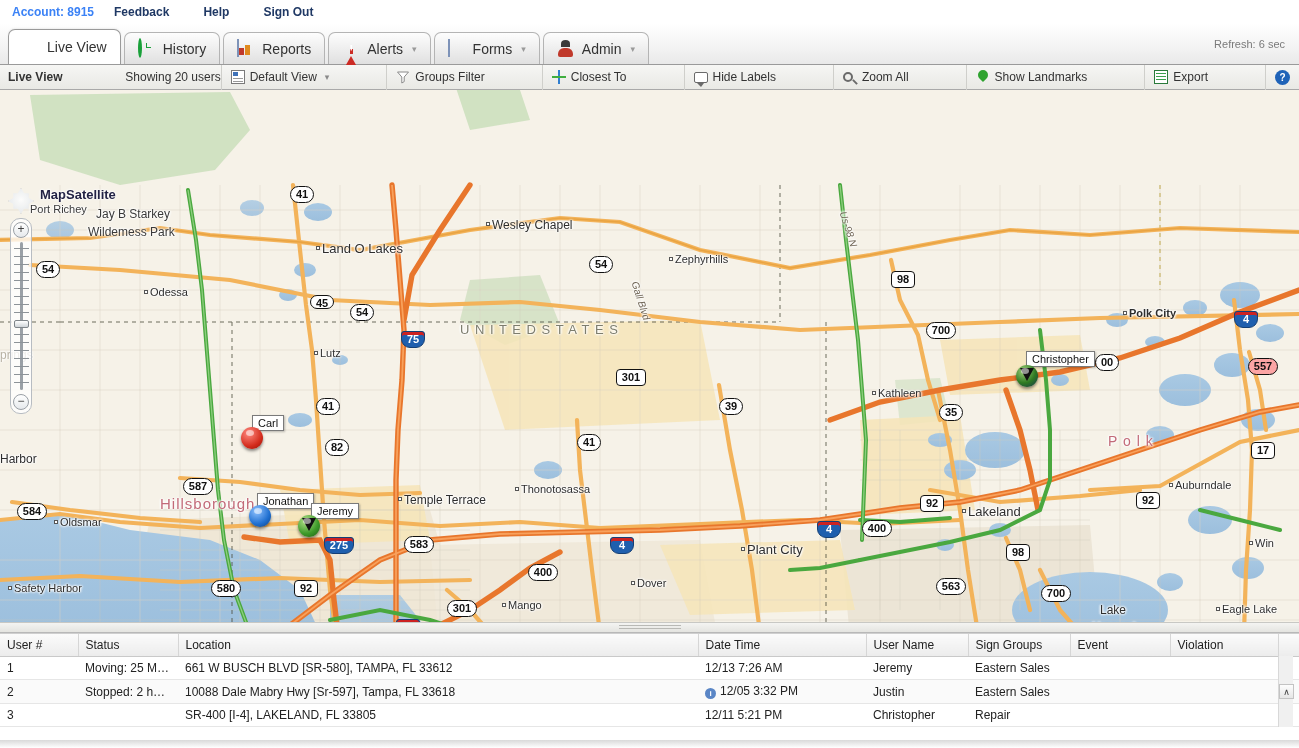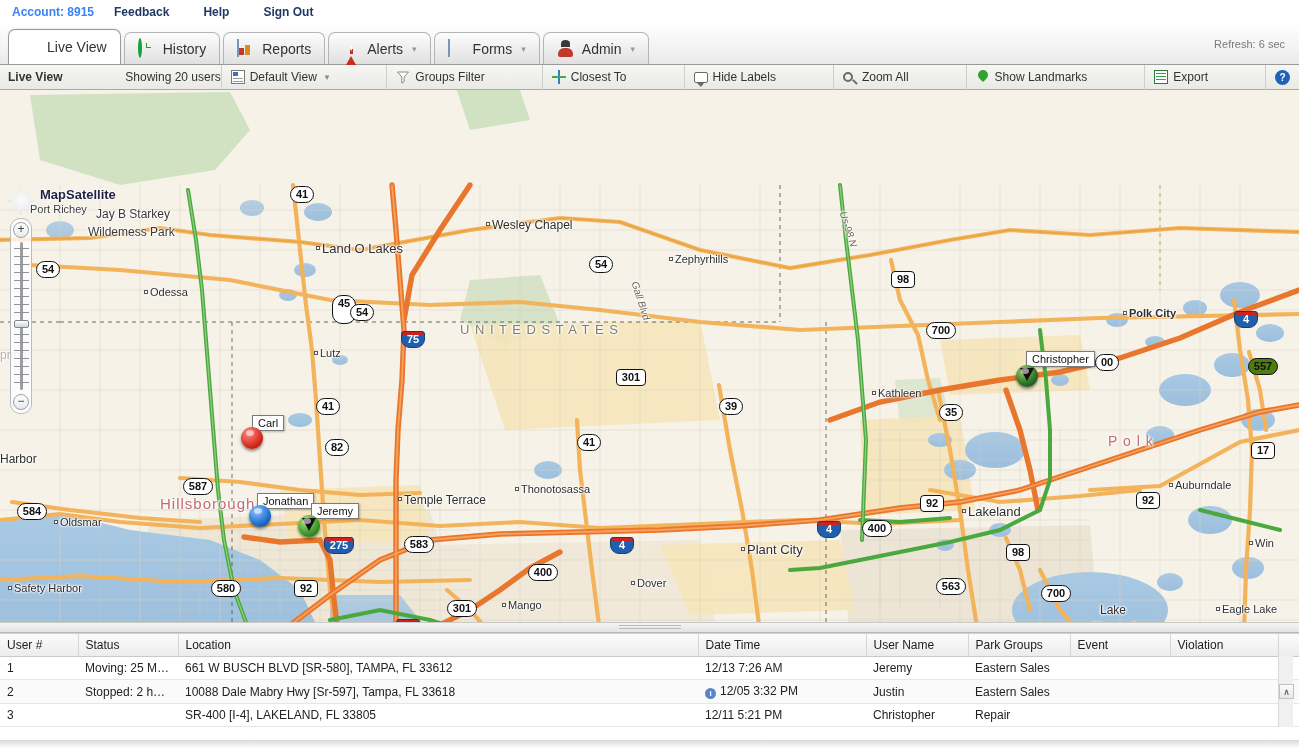--- a/index.html
+++ b/index.html
@@ -624,27 +624,27 @@
         <div style="position: absolute; left: 1108px; top: 343px; font-size: 14px; color: rgb(194, 106, 120); white-space: nowrap; text-shadow: rgb(255, 255, 255) 0px 0px 3px, rgb(255, 255, 255) 0px 0px 3px, rgb(255, 255, 255) 1px 0px 2px, rgb(255, 255, 255) -1px 0px 2px; letter-spacing: 1px;">P o l k</div>
         <div style="position: absolute; left: 640px; top: 190px; font-size: 10px; color: rgb(109, 98, 82); white-space: nowrap; text-shadow: rgb(255, 255, 255) 0px 0px 3px, rgb(255, 255, 255) 0px 0px 3px, rgb(255, 255, 255) 1px 0px 2px, rgb(255, 255, 255) -1px 0px 2px; transform: rotate(72deg); transform-origin: left top; font-style: italic;">Gall Blvd</div>
         <div style="position: absolute; left: 848px; top: 120px; font-size: 10px; color: rgb(109, 98, 82); white-space: nowrap; text-shadow: rgb(255, 255, 255) 0px 0px 3px, rgb(255, 255, 255) 0px 0px 3px, rgb(255, 255, 255) 1px 0px 2px, rgb(255, 255, 255) -1px 0px 2px; transform: rotate(72deg); transform-origin: left top; font-style: italic;">Us-98 N</div>
       </div>
 
     <div id="map-shields" style="position:absolute;inset:0;pointer-events:none;">
         <div style="position: absolute; left: 290px; top: 96px; width: 24px; height: 17px; border: 1.6px solid rgb(17, 17, 17); border-radius: 10px; background: rgb(255, 255, 255); color: rgb(17, 17, 17); font-size: 11px; font-weight: bold; line-height: 14px; text-align: center;">41</div>
         <div style="position: absolute; left: 589px; top: 166px; width: 24px; height: 17px; border: 1.6px solid rgb(17, 17, 17); border-radius: 10px; background: rgb(255, 255, 255); color: rgb(17, 17, 17); font-size: 11px; font-weight: bold; line-height: 14px; text-align: center;">54</div>
         <div style="position: absolute; left: 891px; top: 181px; width: 24px; height: 17px; border: 1.6px solid rgb(17, 17, 17); border-radius: 4px; background: rgb(255, 255, 255); color: rgb(17, 17, 17); font-size: 11px; font-weight: bold; line-height: 14px; text-align: center;">98</div>
         <div style="position: absolute; left: 36px; top: 171px; width: 24px; height: 17px; border: 1.6px solid rgb(17, 17, 17); border-radius: 10px; background: rgb(255, 255, 255); color: rgb(17, 17, 17); font-size: 11px; font-weight: bold; line-height: 14px; text-align: center;">54</div>
-        <div style="position: absolute; left: 310px; top: 205px; width: 24px; height: 29px; border: 1.6px solid rgb(17, 17, 17); border-radius: 10px; background: rgb(255, 255, 255); color: rgb(17, 17, 17); font-size: 11px; font-weight: bold; line-height: 14px; text-align: center; margin-left: 22px;">45</div>
+        <div style="position: absolute; left: 310px; top: 205px; width: 24px; height: 14px; border: 1.6px solid rgb(17, 17, 17); border-radius: 10px; background: rgb(255, 255, 255); color: rgb(17, 17, 17); font-size: 11px; font-weight: bold; line-height: 14px; text-align: center;">45</div>
         <div style="position: absolute; left: 350px; top: 214px; width: 24px; height: 17px; border: 1.6px solid rgb(17, 17, 17); border-radius: 10px; background: rgb(255, 255, 255); color: rgb(17, 17, 17); font-size: 11px; font-weight: bold; line-height: 14px; text-align: center;">54</div>
         <div style="position: absolute; left: 926px; top: 232px; width: 30px; height: 17px; border: 1.6px solid rgb(17, 17, 17); border-radius: 10px; background: rgb(255, 255, 255); color: rgb(17, 17, 17); font-size: 11px; font-weight: bold; line-height: 14px; text-align: center;">700</div>
         <div style="position: absolute; left: 1234px; top: 221px; width: 24px; height: 17px; border: 1.6px solid rgb(20, 63, 117); border-radius: 3px 3px 9px 9px; background: rgb(31, 95, 174); color: rgb(255, 255, 255); font-size: 11px; font-weight: bold; line-height: 14px; text-align: center; box-shadow: rgb(204, 34, 34) 0px 3px 0px inset;">4</div>
         <div style="position: absolute; left: 401px; top: 241px; width: 24px; height: 17px; border: 1.6px solid rgb(20, 63, 117); border-radius: 3px 3px 9px 9px; background: rgb(31, 95, 174); color: rgb(255, 255, 255); font-size: 11px; font-weight: bold; line-height: 14px; text-align: center; box-shadow: rgb(204, 34, 34) 0px 3px 0px inset;">75</div>
         <div style="position: absolute; left: 616px; top: 279px; width: 30px; height: 17px; border: 1.6px solid rgb(17, 17, 17); border-radius: 4px; background: rgb(255, 255, 255); color: rgb(17, 17, 17); font-size: 11px; font-weight: bold; line-height: 14px; text-align: center;">301</div>
-        <div style="position: absolute; left: 1248px; top: 268px; width: 30px; height: 17px; border: 1.6px solid rgb(17, 17, 17); border-radius: 10px; background: #4d7c0f; color: rgb(17, 17, 17); font-size: 11px; font-weight: bold; line-height: 14px; text-align: center;">557</div>
+        <div style="position: absolute; left: 1248px; top: 268px; width: 30px; height: 17px; border: 1.6px solid rgb(17, 17, 17); border-radius: 10px; background: #fca5a5; color: rgb(17, 17, 17); font-size: 11px; font-weight: bold; line-height: 14px; text-align: center;">557</div>
         <div style="position: absolute; left: 1095px; top: 264px; width: 24px; height: 17px; border: 1.6px solid rgb(17, 17, 17); border-radius: 10px; background: rgb(255, 255, 255); color: rgb(17, 17, 17); font-size: 11px; font-weight: bold; line-height: 14px; text-align: center;">00</div>
         <div style="position: absolute; left: 316px; top: 308px; width: 24px; height: 17px; border: 1.6px solid rgb(17, 17, 17); border-radius: 10px; background: rgb(255, 255, 255); color: rgb(17, 17, 17); font-size: 11px; font-weight: bold; line-height: 14px; text-align: center;">41</div>
         <div style="position: absolute; left: 719px; top: 308px; width: 24px; height: 17px; border: 1.6px solid rgb(17, 17, 17); border-radius: 10px; background: rgb(255, 255, 255); color: rgb(17, 17, 17); font-size: 11px; font-weight: bold; line-height: 14px; text-align: center;">39</div>
         <div style="position: absolute; left: 939px; top: 314px; width: 24px; height: 17px; border: 1.6px solid rgb(17, 17, 17); border-radius: 10px; background: rgb(255, 255, 255); color: rgb(17, 17, 17); font-size: 11px; font-weight: bold; line-height: 14px; text-align: center;">35</div>
         <div style="position: absolute; left: 1251px; top: 352px; width: 24px; height: 17px; border: 1.6px solid rgb(17, 17, 17); border-radius: 4px; background: rgb(255, 255, 255); color: rgb(17, 17, 17); font-size: 11px; font-weight: bold; line-height: 14px; text-align: center;">17</div>
         <div style="position: absolute; left: 325px; top: 349px; width: 24px; height: 17px; border: 1.6px solid rgb(17, 17, 17); border-radius: 10px; background: rgb(255, 255, 255); color: rgb(17, 17, 17); font-size: 11px; font-weight: bold; line-height: 14px; text-align: center;">82</div>
         <div style="position: absolute; left: 577px; top: 344px; width: 24px; height: 17px; border: 1.6px solid rgb(17, 17, 17); border-radius: 10px; background: rgb(255, 255, 255); color: rgb(17, 17, 17); font-size: 11px; font-weight: bold; line-height: 14px; text-align: center;">41</div>
         <div style="position: absolute; left: 183px; top: 388px; width: 30px; height: 17px; border: 1.6px solid rgb(17, 17, 17); border-radius: 10px; background: rgb(255, 255, 255); color: rgb(17, 17, 17); font-size: 11px; font-weight: bold; line-height: 14px; text-align: center;">587</div>
         <div style="position: absolute; left: 920px; top: 405px; width: 24px; height: 17px; border: 1.6px solid rgb(17, 17, 17); border-radius: 4px; background: rgb(255, 255, 255); color: rgb(17, 17, 17); font-size: 11px; font-weight: bold; line-height: 14px; text-align: center;">92</div>
         <div style="position: absolute; left: 1136px; top: 402px; width: 24px; height: 17px; border: 1.6px solid rgb(17, 17, 17); border-radius: 4px; background: rgb(255, 255, 255); color: rgb(17, 17, 17); font-size: 11px; font-weight: bold; line-height: 14px; text-align: center;">92</div>
@@ -708,21 +708,21 @@
           <col style="width: 108px;">
           <col style="width: 21px;">
         </colgroup>
       <thead>
           <tr id="grid-head">
             <th>User #</th>
             <th>Status</th>
             <th>Location</th>
             <th>Date Time</th>
             <th>User Name</th>
-            <th>Park Groups</th>
+            <th>Sign Groups</th>
             <th>Event</th>
             <th>Violation</th>
             <th></th>
           </tr>
         </thead>
       <tbody id="grid-body">
           <tr>
             <td>1</td>
             <td>Moving: 25 MPH</td>
             <td>661 W BUSCH BLVD [SR-580], TAMPA, FL 33612</td>

